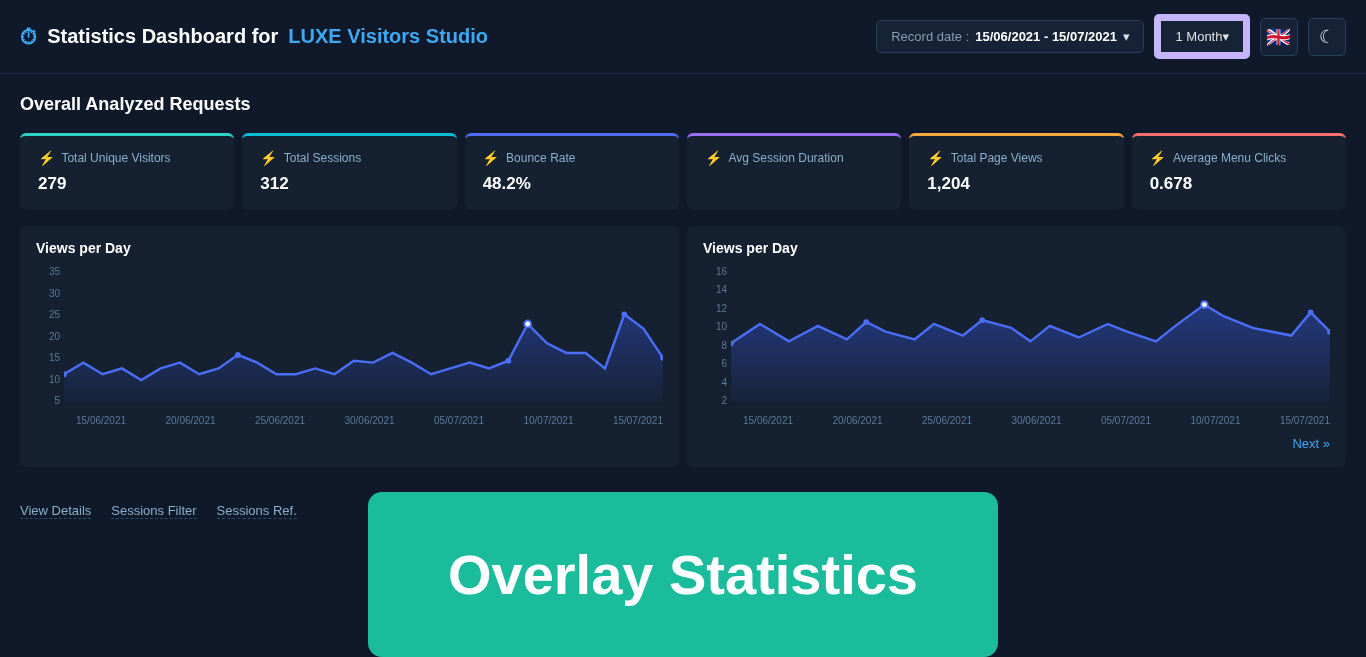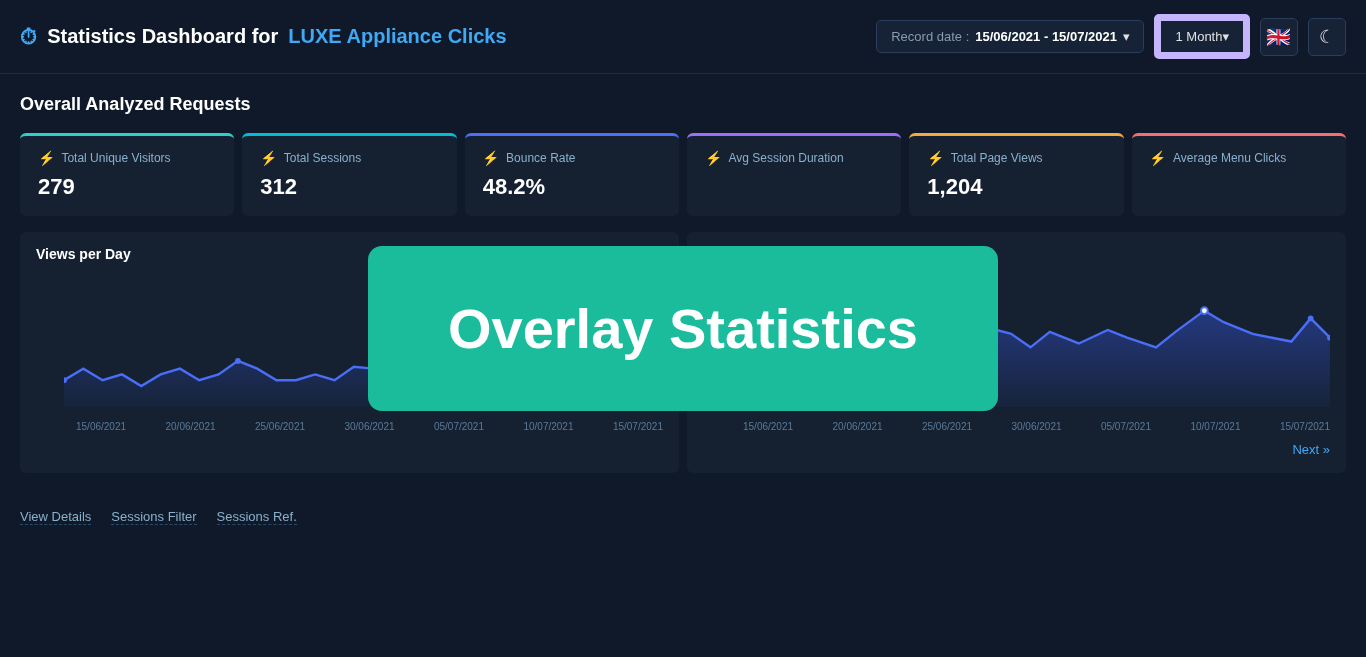--- a/index.html
+++ b/index.html
@@ -142,21 +142,21 @@
       font-size: 12px;
       color: #8ab0cc;
       margin-bottom: 8px;
       font-weight: 500;
     }
     .stat-card-label .pulse-icon {
       color: #2ecfc4;
       font-size: 14px;
     }
     .stat-card-value {
-      font-size: 22px;
+      font-size: 17px;
       font-weight: 700;
       color: #ffffff;
     }
 
     
     .charts-row {
       display: flex;
       gap: 8px;
       margin-top: 16px;
     }
@@ -245,21 +245,21 @@
       display: flex;
       align-items: center;
       gap: 4px;
     }
 
     
     .overlay-container {
       position: fixed;
       top: 0; left: 0; right: 0; bottom: 0;
       display: flex;
-      align-items: center;
+      align-items: flex-end;
       justify-content: center;
       pointer-events: none;
       z-index: 100;
     }
     .overlay-box {
       background: #1abc9c;
       border-radius: 14px;
       padding: 50px 80px;
       pointer-events: none;
     }
@@ -275,21 +275,21 @@
     ::-webkit-scrollbar { width: 6px; background: #0f1929; }
     ::-webkit-scrollbar-thumb { background: #2a3d5a; border-radius: 3px; }
   </style>
 </head>
 <body>
 
 <div class="header">
   <div class="header-title">
     <span class="icon">⏱</span>
     <span>Statistics Dashboard for </span>
-    <span class="brand">LUXE Appliance Clicks</span>
+    <span class="brand">LUXE Visitors Studio</span>
   </div>
   <div class="header-controls">
     <button class="record-date-btn">
       <span class="label">Record date :</span>
       <span class="value">15/06/2021 - 15/07/2021</span>
       <span>▾</span>
     </button>
     <button class="month-btn">
       <span>1 Month</span>
       <span>▾</span>
@@ -339,29 +339,39 @@
       <span class="pulse-icon">⚡</span>
       <span>Total Page Views</span>
     </div>
     <div class="stat-card-value">1,204</div>
   </div>
       <div class="stat-card red">
     <div class="stat-card-label">
       <span class="pulse-icon">⚡</span>
       <span>Average Menu Clicks</span>
     </div>
+    <div class="stat-card-value">0.678</div>
   </div>
     </div>
 
   <div class="charts-row">
 
     <div class="chart-card">
       <div class="chart-title">Views per Day</div>
       <div class="chart-area">
 
+        <div class="y-axis">
+          <span>35</span>
+          <span>30</span>
+          <span>25</span>
+          <span>20</span>
+          <span>15</span>
+          <span>10</span>
+          <span>5</span>
+        </div>
 
         <svg class="chart-svg" viewBox="0 0 620 140" preserveAspectRatio="none">
           <defs>
             <linearGradient id="gradL" x1="0" y1="0" x2="0" y2="1">
               <stop offset="0%" stop-color="#3a5ff7" stop-opacity="0.35"></stop>
               <stop offset="100%" stop-color="#3a5ff7" stop-opacity="0.05"></stop>
             </linearGradient>
           </defs>
 
           <polygon fill="url(#gradL)" points="

